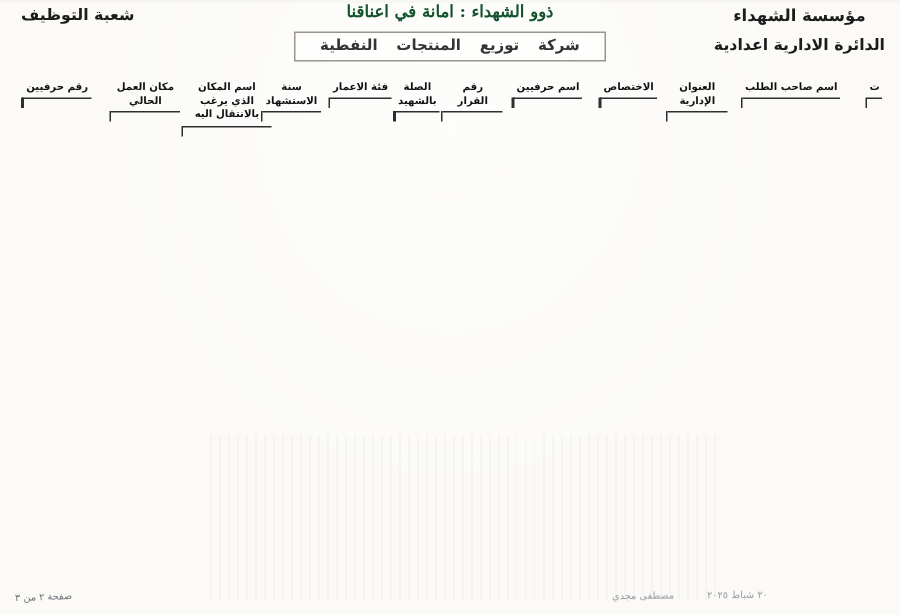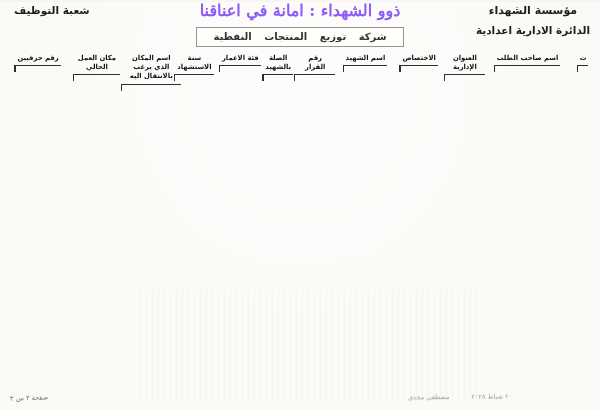--- a/index.html
+++ b/index.html
@@ -27,21 +27,21 @@
   .org-r { right:10px; text-align:center; }
   .org-l { left:14px; text-align:left; }
   .org .l1 { font-size:11px; }
   .org-r .l1 { margin-bottom:7px; }
   .org-l .l1 { margin-bottom:6px; }
   .org .l2 { font-size:10.5px; }
   .org-l .l2 { }
   .center-head { position:absolute; right:0; left:0; top:1px; text-align:center; }
   .motto {
     font-family:"DejaVu Serif", serif;
-    font-weight:bold; font-size:16px; color:#8b5cf6;
+    font-weight:bold; font-size:11px; color:#14532d;
     letter-spacing:-0.5px;
   }
   .company-box {
     display:inline-block; margin-top:7px;
     border:1px solid #9a958c;
     padding:3px 16px 4px;
     font-size:10px; font-weight:600; color:#333;
     letter-spacing:1px; word-spacing:9px;
     background:rgba(255,255,255,.5);
     min-width:190px;
@@ -118,21 +118,21 @@
       <col class="c9">
       <col class="c10">
       <col class="c11">
   </colgroup>
   <thead>
     <tr id="head-row">
         <th><span class="u">ت</span></th>
         <th><span class="u">اسم صاحب الطلب</span></th>
         <th><span class="u">العنوان الإدارية</span></th>
         <th><span class="u">الاختصاص</span></th>
-        <th><span class="u">اسم الشهيد</span></th>
+        <th><span class="u">اسم حرفيين</span></th>
         <th><span class="u">رقم القرار</span></th>
         <th><span class="u">الصلة بالشهيد</span></th>
         <th><span class="u">فئة الاعمار</span></th>
         <th><span class="u">سنة الاستشهاد</span></th>
         <th><span class="u">اسم المكان الذي يرغب بالانتقال اليه</span></th>
         <th><span class="u">مكان العمل الحالي</span></th>
         <th><span class="u">رقم حرفيين</span></th>
       </tr>
   </thead>
   <tbody id="body-rows">

